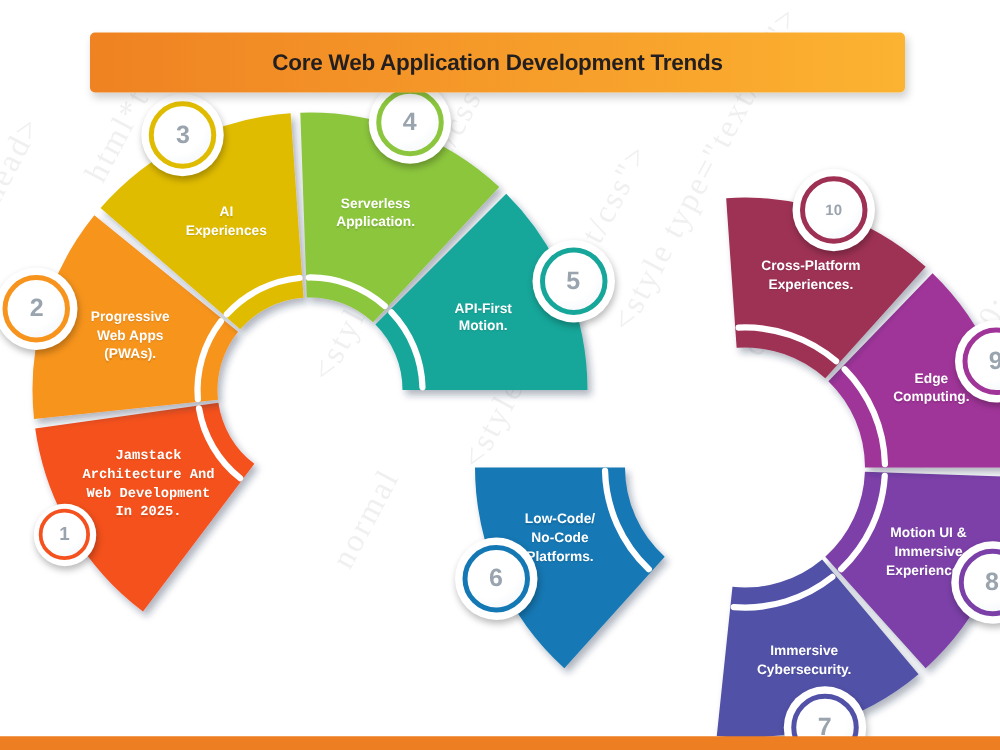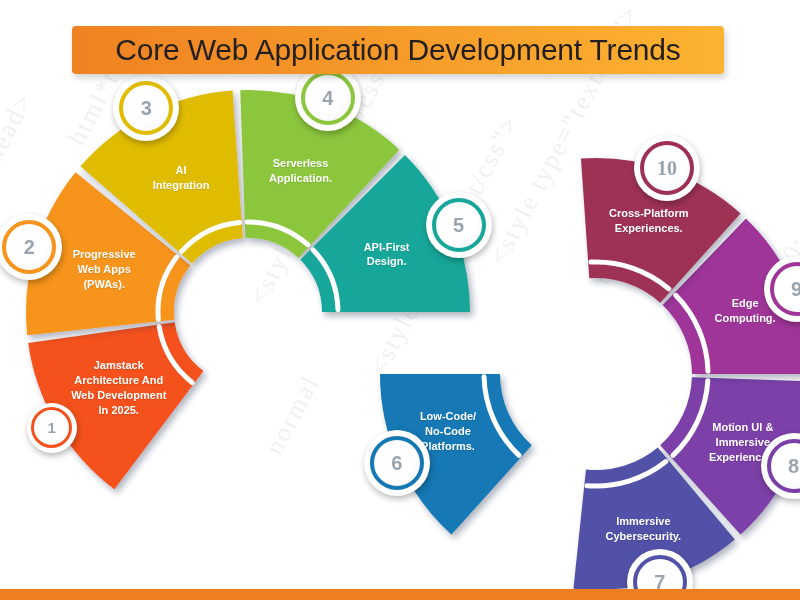--- a/index.html
+++ b/index.html
@@ -55,22 +55,22 @@
     width: 652px;
     height: 48px;
     border-radius: 4px;
     box-shadow: 2px 4px 7px rgba(0,0,0,0.18);
     display: flex;
     align-items: center;
     justify-content: center;
     z-index: 6;
   }
   #title-text {
-    font-size: 30px;
-    font-weight: normal;
+    font-size: 18px;
+    font-weight: bold;
     color: #231f20;
     letter-spacing: -0.2px;
     white-space: nowrap;
   }
 
   
   #bottom-bar {
     position: absolute;
     left: 0;
     bottom: 0;
@@ -173,33 +173,33 @@
         <path d="M 313.17546752937204 249.93424106378967 A 90 90 0 0 1 337.97313408030647 309.80110396626117" fill="none" stroke="#ffffff" stroke-width="5" stroke-linecap="round"></path>
         <path d="M 519.0461987899047 455.3763631487493 A 112 112 0 0 1 484.0334331445075 376.7364039530972" fill="none" stroke="#ffffff" stroke-width="5" stroke-linecap="round"></path>
         <path d="M 665.8745148314513 461.5302929109077 A 112 112 0 0 1 587.0177204751678 485.6392343870997" fill="none" stroke="#ffffff" stroke-width="5" stroke-linecap="round"></path>
         <path d="M 707.8028607274617 380.6423138405077 A 112 112 0 0 1 672.9538012100954 455.3763631487493" fill="none" stroke="#ffffff" stroke-width="5" stroke-linecap="round"></path>
         <path d="M 675.7469171509916 295.3588580645418 A 112 112 0 0 1 707.9665668554925 371.2635960469028" fill="none" stroke="#ffffff" stroke-width="5" stroke-linecap="round"></path>
         <path d="M 590.9193453295236 262.11529618343997 A 112 112 0 0 1 668.8867123337753 288.96161357849337" fill="none" stroke="#ffffff" stroke-width="5" stroke-linecap="round"></path>
       </g>
   </svg>
 
   <div id="labels-layer">
-      <div class="seg-label" style="left: 118.756px; top: 388.131px; width: 120px; color: rgb(255, 255, 255);">Jamstack
+      <div class="seg-label" style="left: 118.756px; top: 388.131px; width: 120px; color: rgb(255, 255, 255); font-family: Liberation Mono, monospace;">Jamstack
 Architecture And
 Web Development
 In 2025.</div>
       <div class="seg-label" style="left: 104.177px; top: 269.398px; width: 120px; color: rgb(255, 255, 255);">Progressive
 Web Apps
 (PWAs).</div>
       <div class="seg-label" style="left: 181.07px; top: 177.76px; width: 120px; color: rgb(255, 255, 255);">AI
-Integration</div>
+Experiences</div>
       <div class="seg-label" style="left: 300.531px; top: 171.499px; width: 120px; color: rgb(255, 255, 255);">Serverless
 Application.</div>
       <div class="seg-label" style="left: 386.582px; top: 254.597px; width: 120px; color: rgb(255, 255, 255);">API-First
-Design.</div>
+Motion.</div>
       <div class="seg-label" style="left: 448.006px; top: 431px; width: 120px; color: rgb(255, 255, 255);">Low-Code/
 No-Code
 Platforms.</div>
       <div class="seg-label" style="left: 643.364px; top: 528.921px; width: 120px; color: rgb(255, 255, 255);">Immersive
 Cybersecurity.</div>
       <div class="seg-label" style="left: 742.822px; top: 442.464px; width: 120px; color: rgb(255, 255, 255);">Motion UI &amp;
 Immersive
 Experiences.</div>
       <div class="seg-label" style="left: 745.122px; top: 310.702px; width: 120px; color: rgb(255, 255, 255);">Edge
 Computing.</div>
@@ -248,20 +248,20 @@
           <span class="badge-num" style="font-size: 20px; color: rgb(154, 164, 174);">8</span>
         </div>
       </div>
       <div class="badge" style="left: 796.67px; top: 288.821px; width: 66px; height: 66px;">
         <div class="badge-ring" style="width: 46px; height: 46px; border: 4px solid rgb(160, 52, 153);">
           <span class="badge-num" style="font-size: 20px; color: rgb(154, 164, 174);">9</span>
         </div>
       </div>
       <div class="badge" style="left: 666.974px; top: 167.877px; width: 66px; height: 66px;">
         <div class="badge-ring" style="width: 46px; height: 46px; border: 4px solid rgb(158, 48, 84);">
-          <span class="badge-num" style="font-size: 20px; color: rgb(154, 164, 174); font-family: Liberation Serif, serif;">10</span>
+          <span class="badge-num" style="font-size: 12px; color: rgb(154, 164, 174);">10</span>
         </div>
       </div>
     </div>
 
   <div id="bottom-bar" style="background: rgb(238, 126, 34);"></div>
 
 </div>
 
 </body></html>

